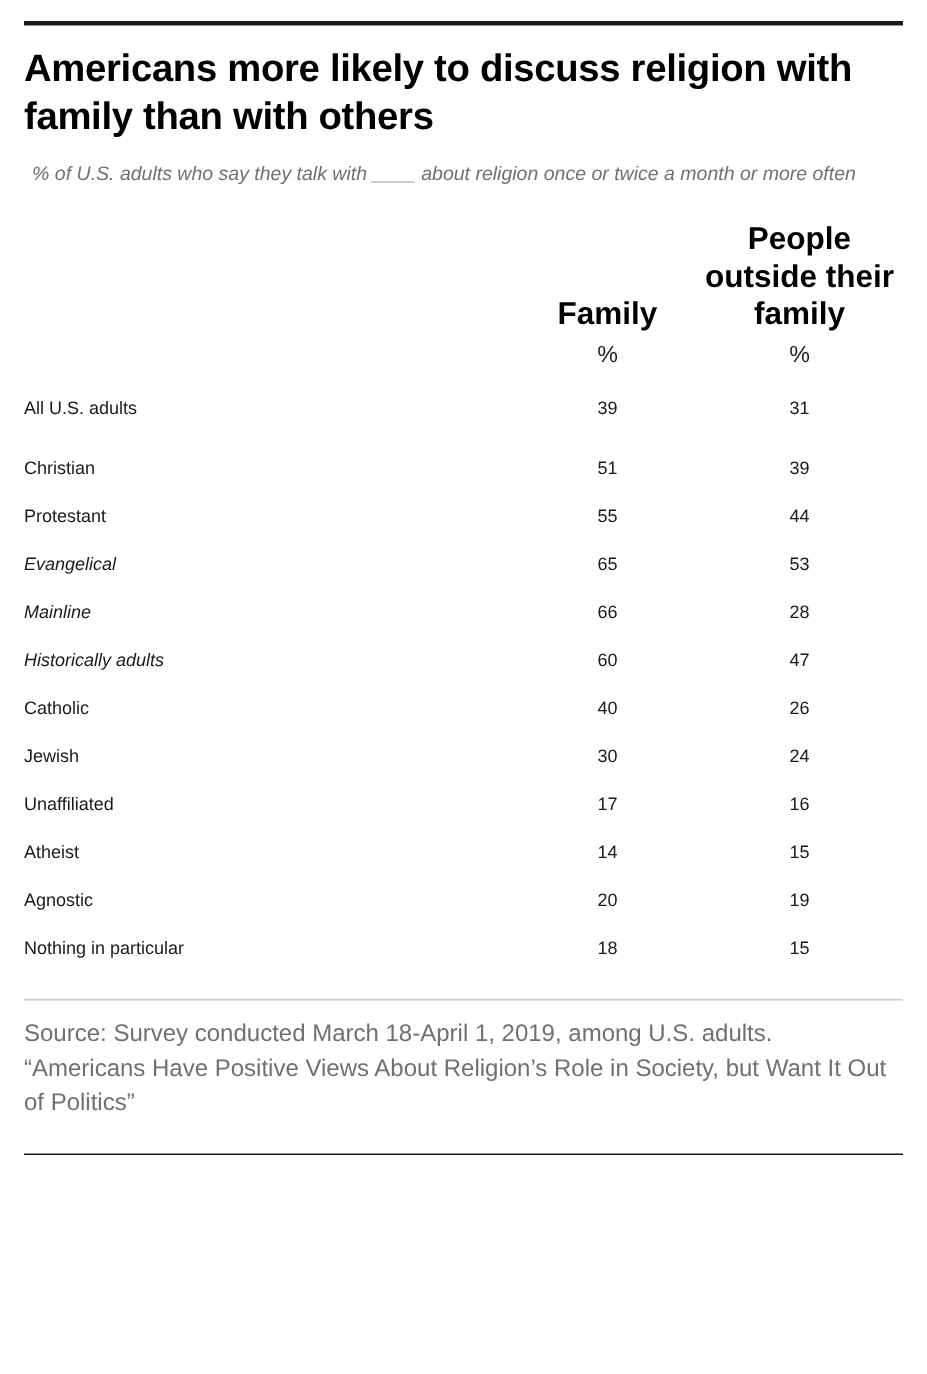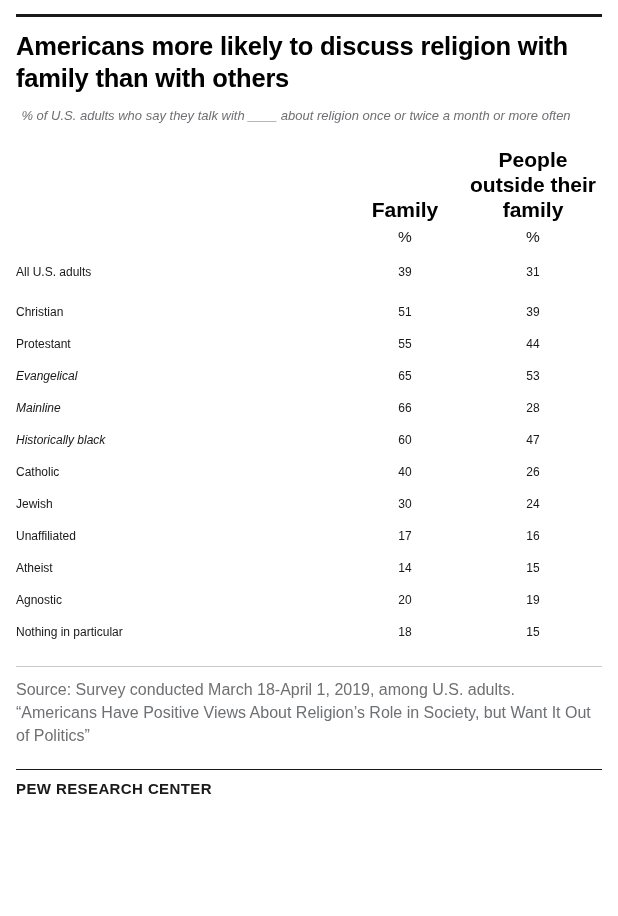--- a/index.html
+++ b/index.html
@@ -155,21 +155,21 @@
           <td class="lbl indent-2">Evangelical</td>
           <td class="val">65</td>
           <td class="val">53</td>
         </tr>
         <tr class="data-row">
           <td class="lbl indent-2">Mainline</td>
           <td class="val">66</td>
           <td class="val">28</td>
         </tr>
         <tr class="data-row">
-          <td class="lbl indent-2">Historically black</td>
+          <td class="lbl indent-2">Historically adults</td>
           <td class="val">60</td>
           <td class="val">47</td>
         </tr>
         <tr class="data-row">
           <td class="lbl indent-1">Catholic</td>
           <td class="val">40</td>
           <td class="val">26</td>
         </tr>
         <tr class="data-row">
           <td class="lbl indent-0">Jewish</td>
@@ -198,15 +198,14 @@
         </tr>
       </tbody>
   </table>
 
   <div class="rule-bottom"></div>
 
   <p class="source">Source: Survey conducted March 18-April 1, 2019, among U.S. adults. “Americans Have Positive Views About Religion’s Role in Society, but Want It Out of Politics”</p>
 
   <div class="footer-rule"></div>
 
-  <div class="brand">PEW RESEARCH CENTER</div>
 
 </div>
 
 </body></html>

